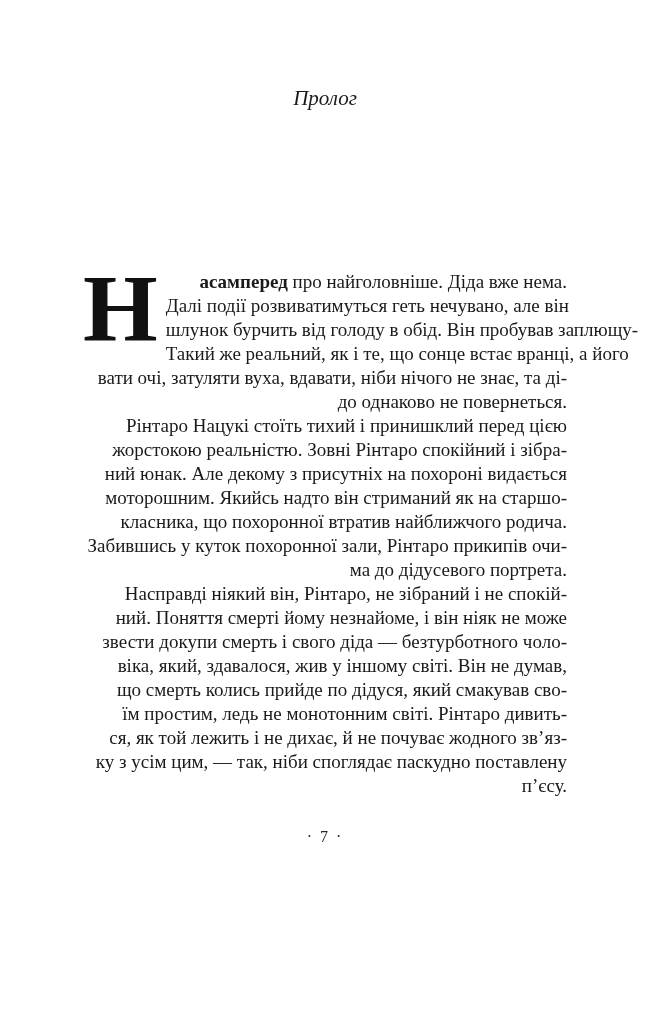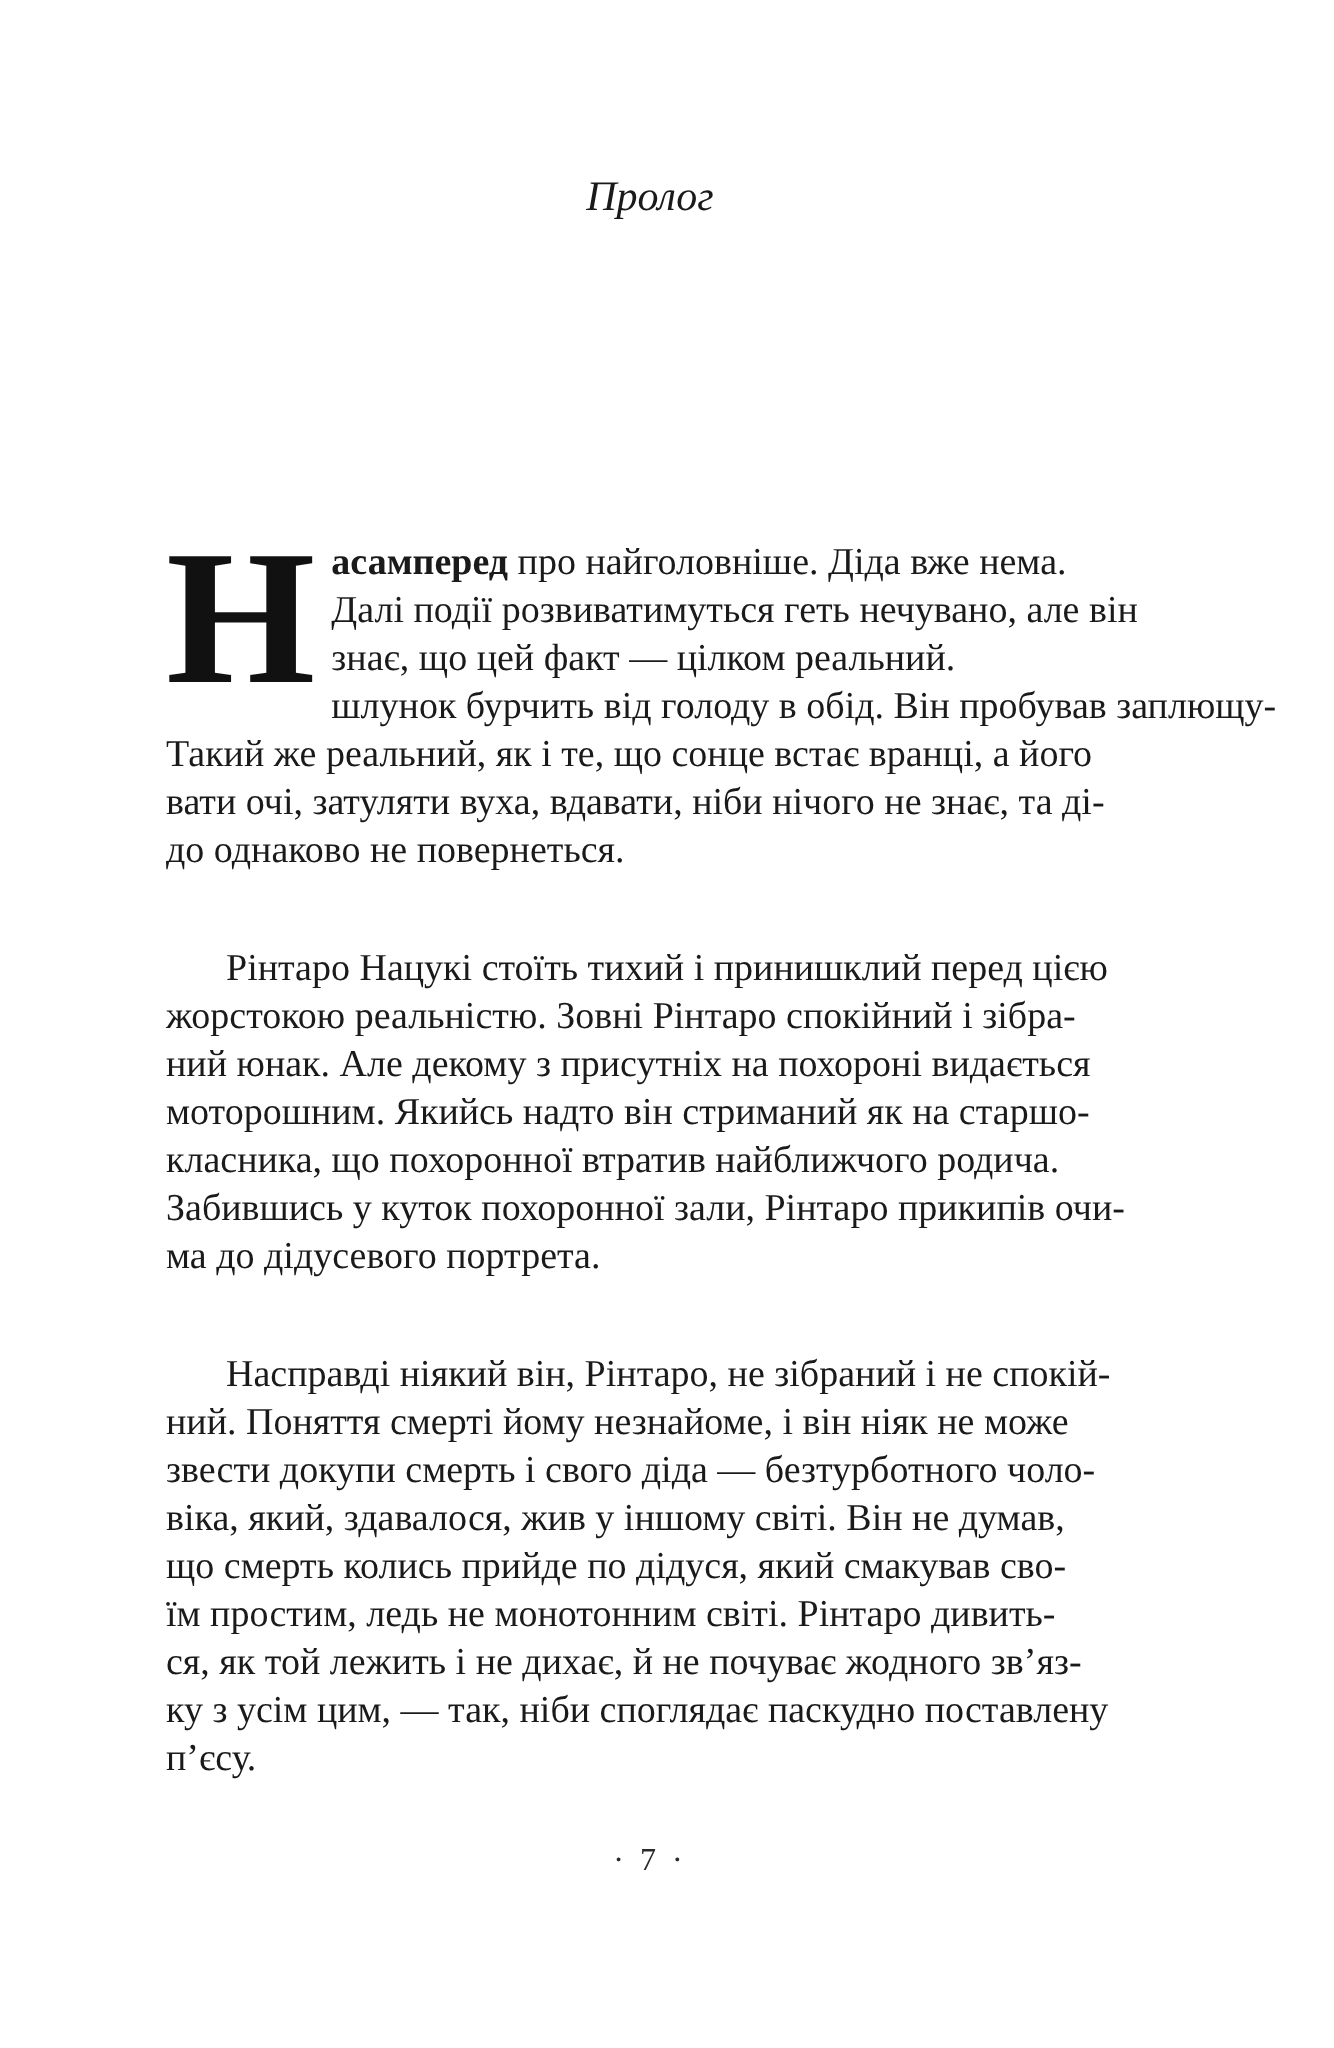--- a/index.html
+++ b/index.html
@@ -35,23 +35,23 @@
     letter-spacing: 4px;
   }
   .body-text {
     margin-top: 160px;
     font-size: 19px;
     line-height: 24px;
   }
   .para { margin: 0; }
   .line {
     white-space: nowrap;
-    text-align: left;
+    text-align: right;
   }
-  .line.indent { text-indent: 30px; margin-top: 35px; }
+  .line.indent { text-indent: 30px; }
   .lead-bold { font-weight: bold; }
   .dropcap {
     float: left;
     font-weight: bold;
     font-size: 96px;
     line-height: 72px;
     height: 72px;
     margin: 3px 8px 0 0;
     color: #111111;
   }
@@ -68,21 +68,20 @@
 
 <div class="page">
   <div class="kicker">Пролог</div>
 
 
   <div class="body-text" id="body-text">
       <div class="para">
         <span class="dropcap">Н</span>
         <div class="line"><span class="lead-bold">асамперед</span> про найголовніше. Діда вже нема.</div>
         <div class="line">Далі події розвиватимуться геть нечувано, але він</div>
-        <div class="line">знає, що цей факт — цілком реальний.</div>
         <div class="line">шлунок бурчить від голоду в обід. Він пробував заплющу-</div>
         <div class="line">Такий же реальний, як і те, що сонце встає вранці, а його</div>
         <div class="line">вати очі, затуляти вуха, вдавати, ніби нічого не знає, та ді-</div>
         <div class="line">до однаково не повернеться.</div>
       </div>
       <div class="para">
         <div class="line indent">Рінтаро Нацукі стоїть тихий і принишклий перед цією</div>
         <div class="line">жорстокою реальністю. Зовні Рінтаро спокійний і зібра-</div>
         <div class="line">ний юнак. Але декому з присутніх на похороні видається</div>
         <div class="line">моторошним. Якийсь надто він стриманий як на старшо-</div>

